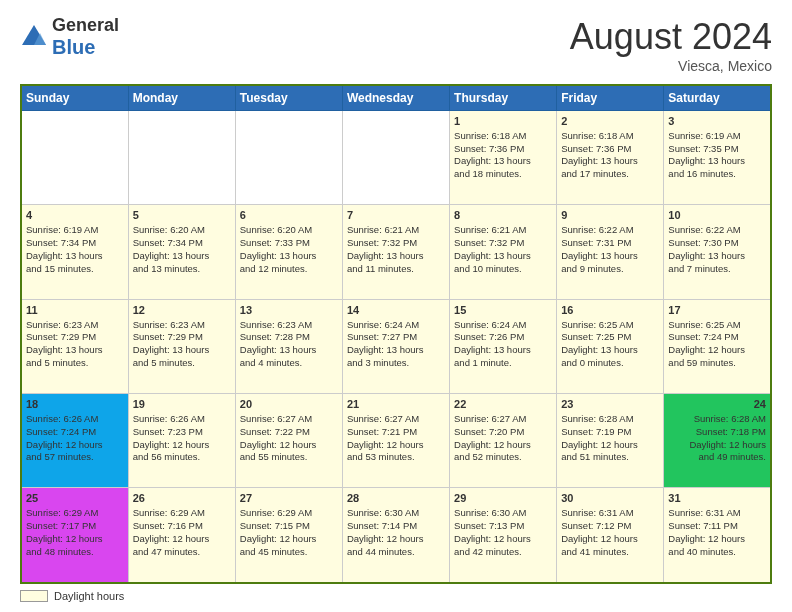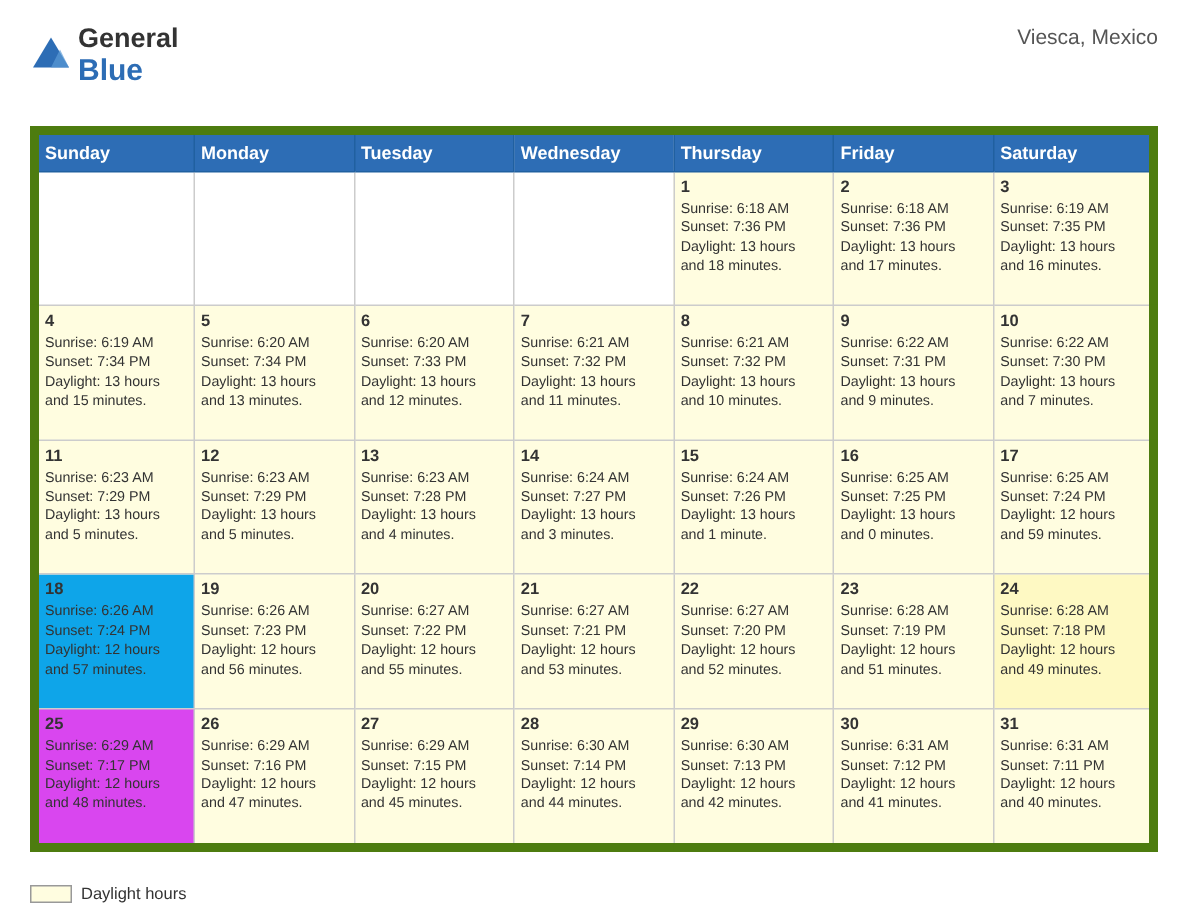--- a/index.html
+++ b/index.html
@@ -9,21 +9,20 @@
       font-family: Arial, sans-serif;
       background: #fff;
       overflow: hidden;
     }
     .page {
       width: 792px;
       height: 612px;
       padding: 16px 20px 10px 20px;
       display: flex;
       flex-direction: column;
-      gap: 16px;
     }
     .header {
       display: flex;
       justify-content: space-between;
       align-items: flex-start;
       margin-bottom: 10px;
     }
     .logo {
       display: flex;
       align-items: center;
@@ -55,21 +54,21 @@
       font-size: 36px;
       color: #333;
       font-weight: normal;
     }
     .location {
       font-size: 14px;
       color: #555;
     }
     .calendar {
       flex: 1;
-      border: 6px solid #4d7c0f;
+      border: 2px solid #4d7c0f;
       border-collapse: collapse;
       width: 100%;
       table-layout: fixed;
     }
     .calendar th {
       background: #2d6db5;
       color: #fff;
       font-size: 12px;
       font-weight: bold;
       padding: 5px 4px;
@@ -135,20 +134,21 @@
       <svg class="logo-icon" viewBox="0 0 28 28">
         <polygon points="14,2 26,22 2,22" fill="#2d6db5"></polygon>
         <polygon points="20,10 26,22 14,22" fill="#5b9bd5" opacity="0.7"></polygon>
       </svg>
       <div class="logo-text">
         <span class="logo-general">General</span>
         <span class="logo-blue">Blue</span>
       </div>
     </div>
     <div class="title-block">
+      <div class="month-title">August 2024</div>
       <div class="location">Viesca, Mexico</div>
     </div>
   </div>
 
   <table class="calendar">
     <thead>
       <tr>
           <th>Sunday</th>
           <th>Monday</th>
           <th>Tuesday</th>
@@ -324,21 +324,21 @@
             <div>Daylight: 12 hours</div>
             <div>and 52 minutes.</div>
           </td>
           <td style="background: rgb(255, 253, 224);">
             <span class="day-num">23</span>
             <div>Sunrise: 6:28 AM</div>
             <div>Sunset: 7:19 PM</div>
             <div>Daylight: 12 hours</div>
             <div>and 51 minutes.</div>
           </td>
-          <td style="background: #fef9c3;">
+          <td style="background: #22c55e; text-align: right;">
             <span class="day-num">24</span>
             <div>Sunrise: 6:28 AM</div>
             <div>Sunset: 7:18 PM</div>
             <div>Daylight: 12 hours</div>
             <div>and 49 minutes.</div>
           </td>
         </tr>
         <tr>
           <td style="background: #d946ef;">
             <span class="day-num">25</span>

